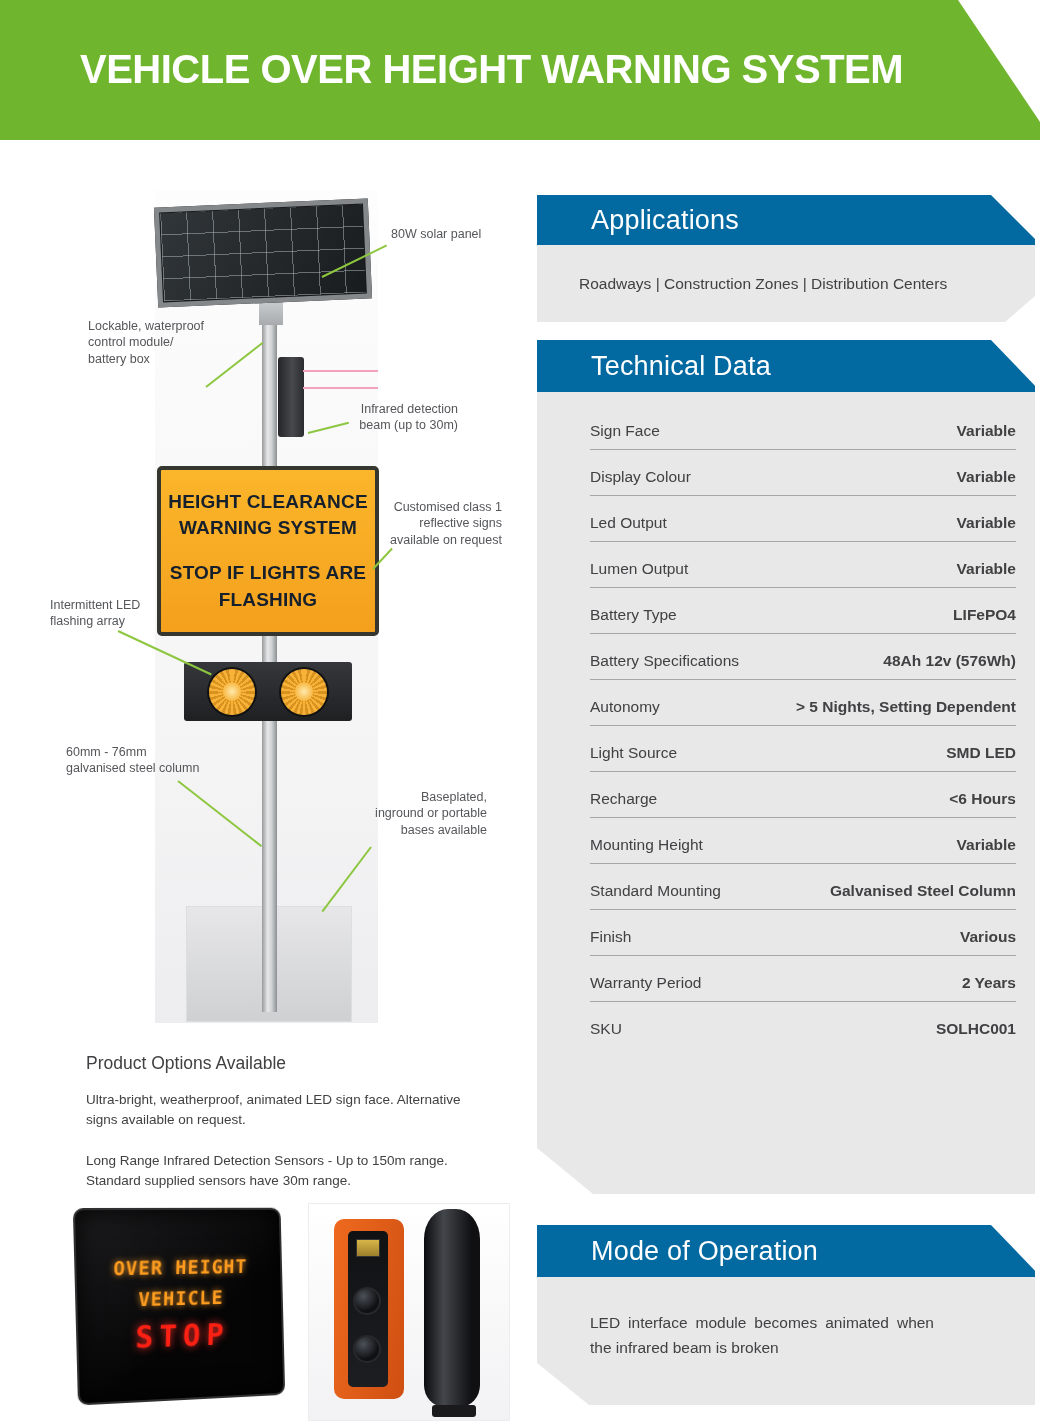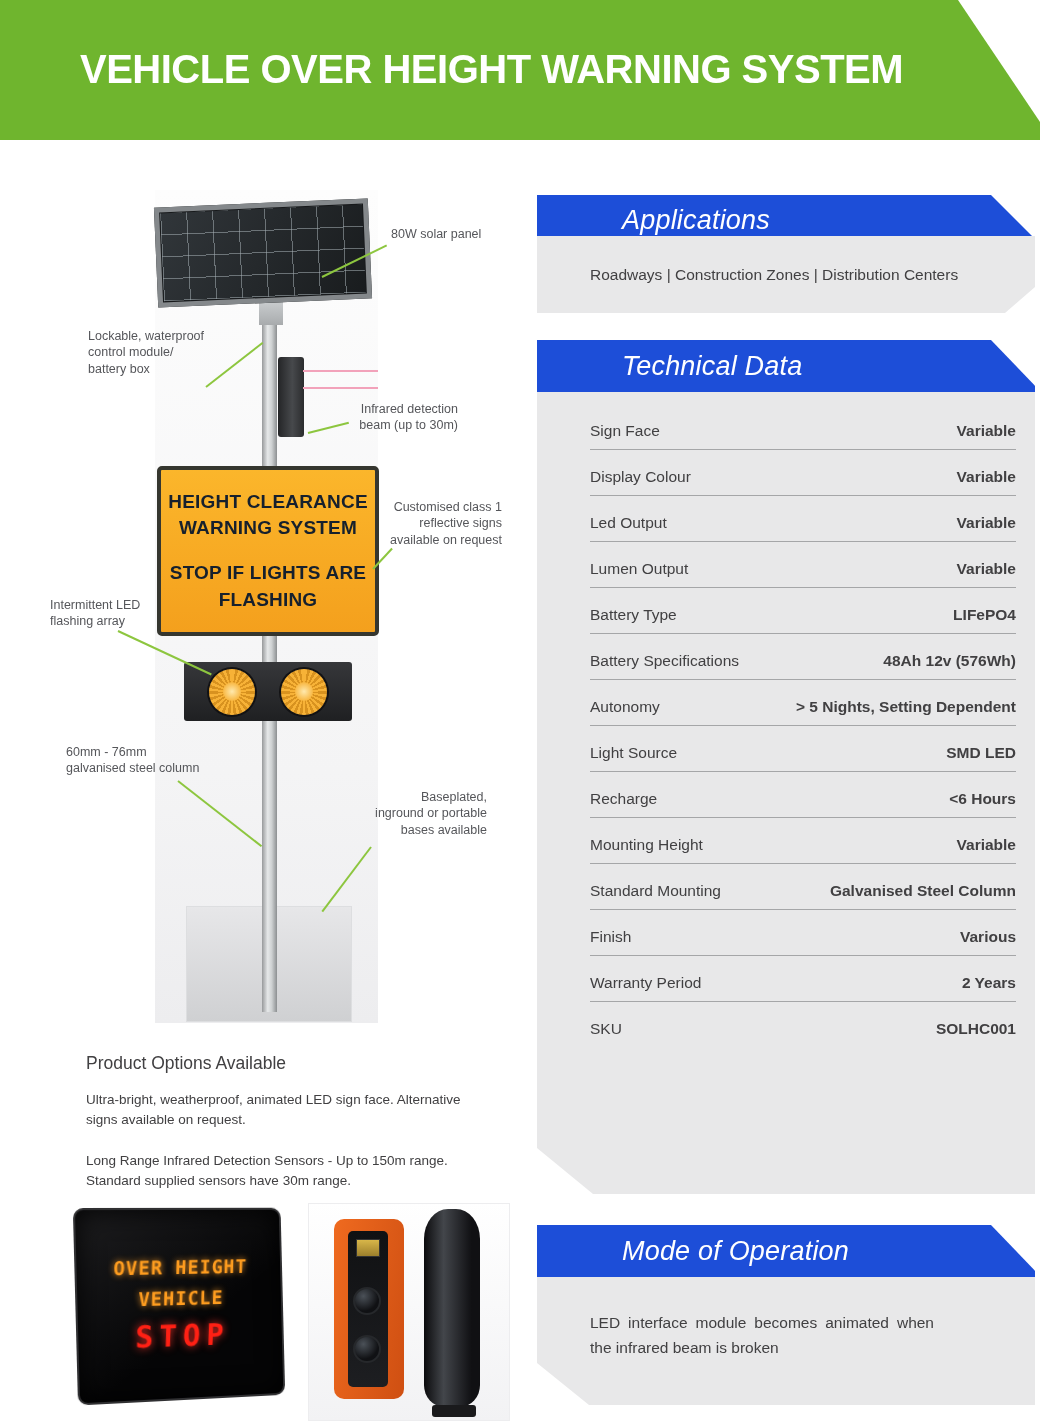--- a/index.html
+++ b/index.html
@@ -49,21 +49,21 @@
     background: repeating-conic-gradient(#f7b237 0deg 8deg, #d8921f 8deg 16deg);
     box-shadow: 0 0 0 2px #121214; }
   .led::after { content: ""; position: absolute; left: 30%; top: 30%; width: 40%; height: 40%;
     border-radius: 50%; background: radial-gradient(circle, #ffe9ad, #f7b237 78%); }
 
   
   .callout { position: absolute; font-size: 12.5px; color: #55565a; line-height: 1.3; white-space: pre-line; }
   .cline { position: absolute; height: 2px; background: #8dc63f; transform-origin: 0 50%; }
   .co1 { left: 391px; top: 226px; }
   .l1 { left: 322px; top: 276px; width: 72px; transform: rotate(-26deg); }
-  .co2 { left: 88px; top: 328px; }
+  .co2 { left: 88px; top: 318px; }
   .l2 { left: 206px; top: 386px; width: 72px; transform: rotate(-38deg); }
   .co3 { left: 352px; top: 401px; width: 106px; text-align: right; }
   .l3 { left: 308px; top: 432px; width: 42px; transform: rotate(-14deg); }
   .co4 { left: 390px; top: 499px; width: 112px; text-align: right; }
   .l4 { left: 373px; top: 568px; width: 28px; transform: rotate(-47deg); }
   .co5 { left: 50px; top: 597px; }
   .l5 { left: 118px; top: 630px; width: 103px; transform: rotate(25deg); }
   .co6 { left: 66px; top: 744px; }
   .l6 { left: 178px; top: 780px; width: 106px; transform: rotate(38deg); }
   .co7 { left: 368px; top: 789px; width: 119px; text-align: right; }
@@ -98,30 +98,30 @@
   .lens { position: absolute; left: 5px; width: 28px; height: 28px; border-radius: 50%;
     background: radial-gradient(circle at 35% 30%, #4b5158, #101114 65%); border: 2px solid #26282b; }
   .lens1 { top: 56px; } .lens2 { top: 104px; }
   .sensor-b { position: absolute; left: 116px; top: 6px; width: 56px; height: 198px;
     background: linear-gradient(90deg, #0b0b0d, #43464b 35%, #101013 85%);
     border-radius: 24px 24px 20px 20px / 30px 30px 22px 22px; }
   .sensor-b-base { position: absolute; left: 124px; top: 202px; width: 44px; height: 12px;
     background: #1a1a1c; border-radius: 3px; }
 
   
-  .band { position: absolute; left: 537px; width: 498px; background: #1d4ed8; color: #ffffff;
-    display: flex; align-items: center; padding-left: 85px;
-    clip-path: polygon(0 0, calc(100% - 44px) 0, 100% 88%, 100% 100%, 0 100%); font-style: italic; }
+  .band { position: absolute; left: 537px; width: 498px; background: #0369a1; color: #ffffff;
+    display: flex; align-items: center; padding-left: 54px;
+    clip-path: polygon(0 0, calc(100% - 44px) 0, 100% 88%, 100% 100%, 0 100%); }
   .band-title { font-size: 27px; font-weight: 400; letter-spacing: 0.2px; }
   .band-apps { top: 195px; height: 50px; }
   .band-tech { top: 340px; height: 52px; }
   .band-mode { top: 1225px; height: 52px; }
 
   .panel { position: absolute; left: 537px; width: 498px; background: #e8e8e9; color: #414042; }
-  .panel-apps { top: 236px; height: 77px; display: flex; align-items: center; padding-left: 53px;
+  .panel-apps { top: 245px; height: 77px; display: flex; align-items: center; padding-left: 42px;
     font-size: 15.5px;
     clip-path: polygon(0 0, 100% 0, 100% calc(100% - 26px), calc(100% - 30px) 100%, 0 100%); }
   .panel-tech { top: 392px; height: 802px; padding: 12px 19px 0 53px;
     clip-path: polygon(0 0, 100% 0, 100% 100%, 56px 100%, 0 calc(100% - 46px)); }
   .panel-mode { top: 1277px; height: 128px; padding: 34px 0 0 53px; font-size: 15.5px;
     clip-path: polygon(0 0, 100% 0, 100% 100%, 52px 100%, 0 calc(100% - 42px)); }
   .mode-text { width: 344px; text-align: justify; line-height: 1.6; }
 
   .spec-row { display: flex; justify-content: space-between; align-items: flex-end;
     border-bottom: 1px solid #a5a6a8; padding-bottom: 9px; margin-top: 18px; }

